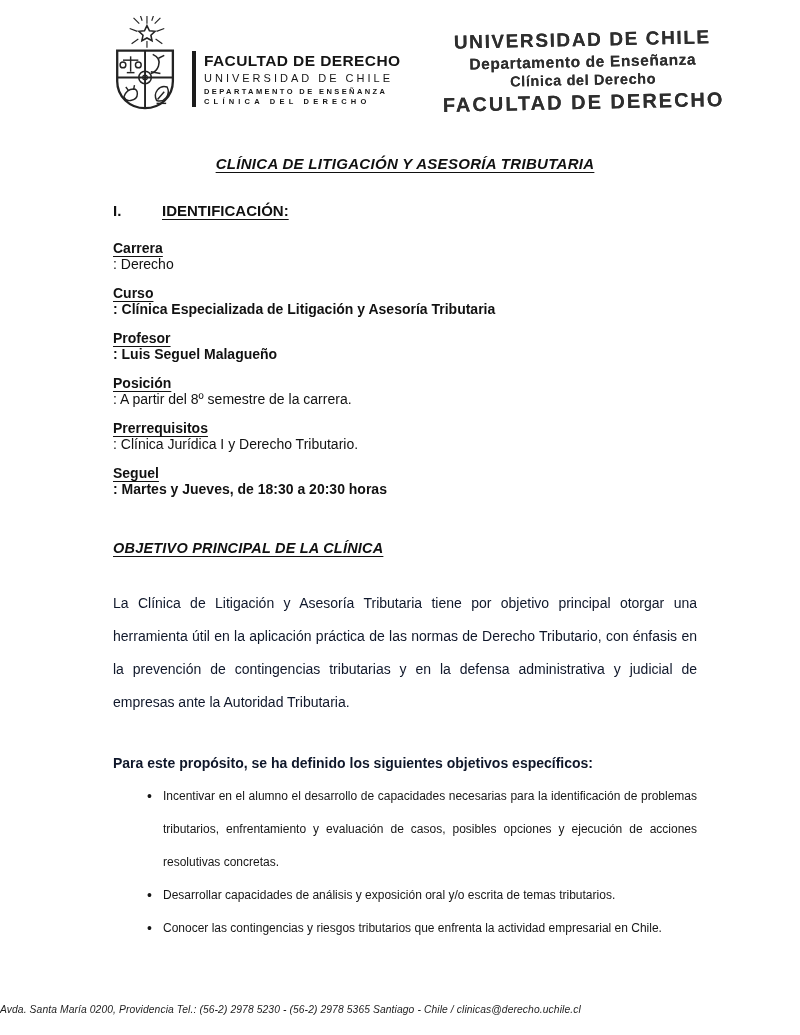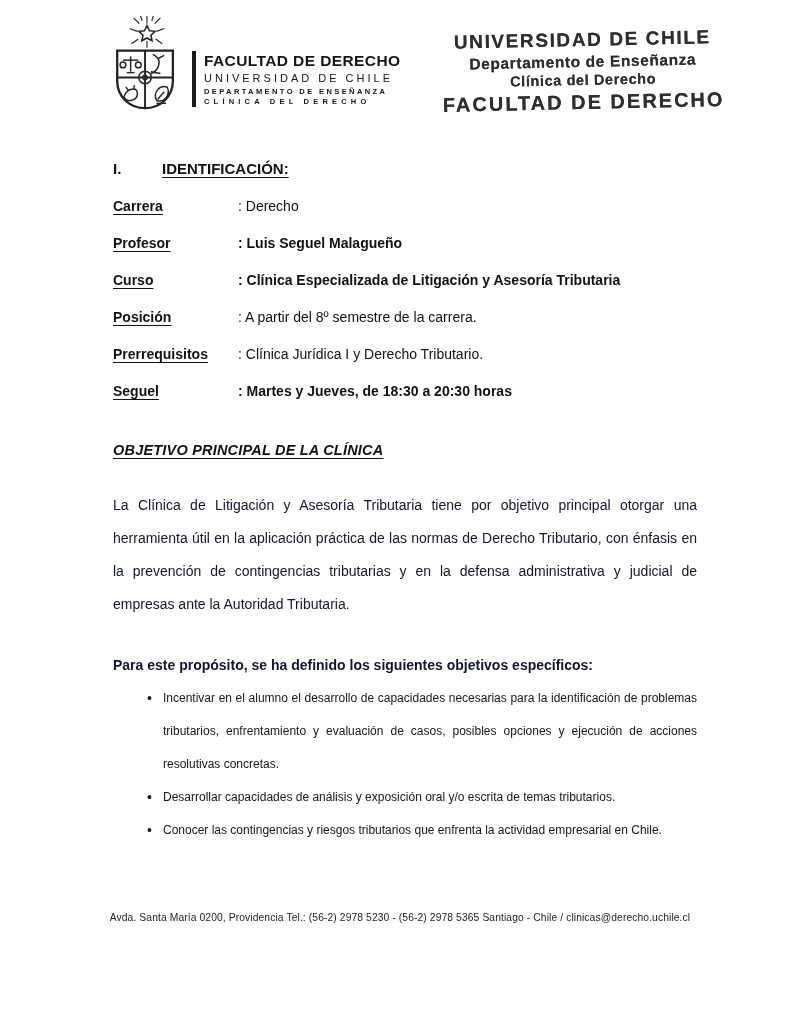--- a/index.html
+++ b/index.html
@@ -55,21 +55,21 @@
   
   .section-head {
     margin-top: 30px;
     font-size: 15px; font-weight: 700;
     display: flex;
   }
   .section-num { width: 49px; }
 
   
   .ident-rows { margin-top: 21px; }
-  .ident-row { display: flex; margin-top: 21px; font-size: 14px; line-height: 16px; }
+  .ident-row { display: flex; margin-top: 13px; font-size: 14px; line-height: 16px; flex-direction: column; }
   .row-label { width: 125px; font-weight: 700; text-decoration: underline; text-underline-offset: 2.5px; flex: 0 0 auto; }
   .row-value { font-weight: 400; }
   .row-value.bold { font-weight: 700; }
 
   
   .obj-head {
     margin-top: 43px;
     font-size: 14.5px; font-weight: 700; font-style: italic;
     letter-spacing: 0.2px;
   }
@@ -86,23 +86,23 @@
     padding-left: 16px; position: relative; color: #161616;
   }
   .bullets li::before {
     content: "\2022";
     position: absolute; left: 0; top: 0;
     font-size: 14px;
   }
 
   
   .footer {
-    position: absolute; left: 0; top: 912px; width: 100%;
-    text-align: center;
-    font-size: 10.3px; font-weight: 500;
+    position: absolute; left: 0; top: 1004px; width: 100%;
+    text-align: left;
+    font-size: 10.3px; font-style: italic; font-weight: 500;
     color: #1d1d1d;
     letter-spacing: 0.1px;
   }
 
   .crest path, .crest line, .crest circle, .crest polyline {
     stroke: #232323; fill: none;
   }
 </style>
 </head>
 <body>
@@ -175,42 +175,43 @@
     <div class="stamp">
       <div class="stamp-line1">UNIVERSIDAD DE CHILE</div>
       <div class="stamp-line2">Departamento de Enseñanza</div>
       <div class="stamp-line3">Clínica del Derecho</div>
       <div class="stamp-line4">FACULTAD DE DERECHO</div>
     </div>
   </div>
 
   <div class="content">
 
+    <h1 class="doc-title"><span class="u">CLÍNICA DE LITIGACIÓN Y ASESORÍA TRIBUTARIA</span></h1>
 
     <div class="section-head">
       <span class="section-num">I.</span>
       <span class="u">IDENTIFICACIÓN:</span>
     </div>
 
     <div class="ident-rows" id="ident-rows">
   <div class="ident-row">
     <span class="row-label">Carrera</span>
     <span class="row-value">: Derecho</span>
   </div>
 
   <div class="ident-row">
+    <span class="row-label">Curso</span>
+    <span class="row-value bold">: Clínica Especializada de Litigación y Asesoría Tributaria</span>
+  </div>
+
+  <div class="ident-row">
     <span class="row-label">Profesor</span>
     <span class="row-value bold">: Luis Seguel Malagueño</span>
   </div>
 
-  <div class="ident-row">
-    <span class="row-label">Curso</span>
-    <span class="row-value bold">: Clínica Especializada de Litigación y Asesoría Tributaria</span>
-  </div>
-
 
   <div class="ident-row">
     <span class="row-label">Posición</span>
     <span class="row-value">: A partir del 8º semestre de la carrera.</span>
   </div>
 
   <div class="ident-row">
     <span class="row-label">Prerrequisitos</span>
     <span class="row-value">: Clínica Jurídica I y Derecho Tributario.</span>
   </div>

